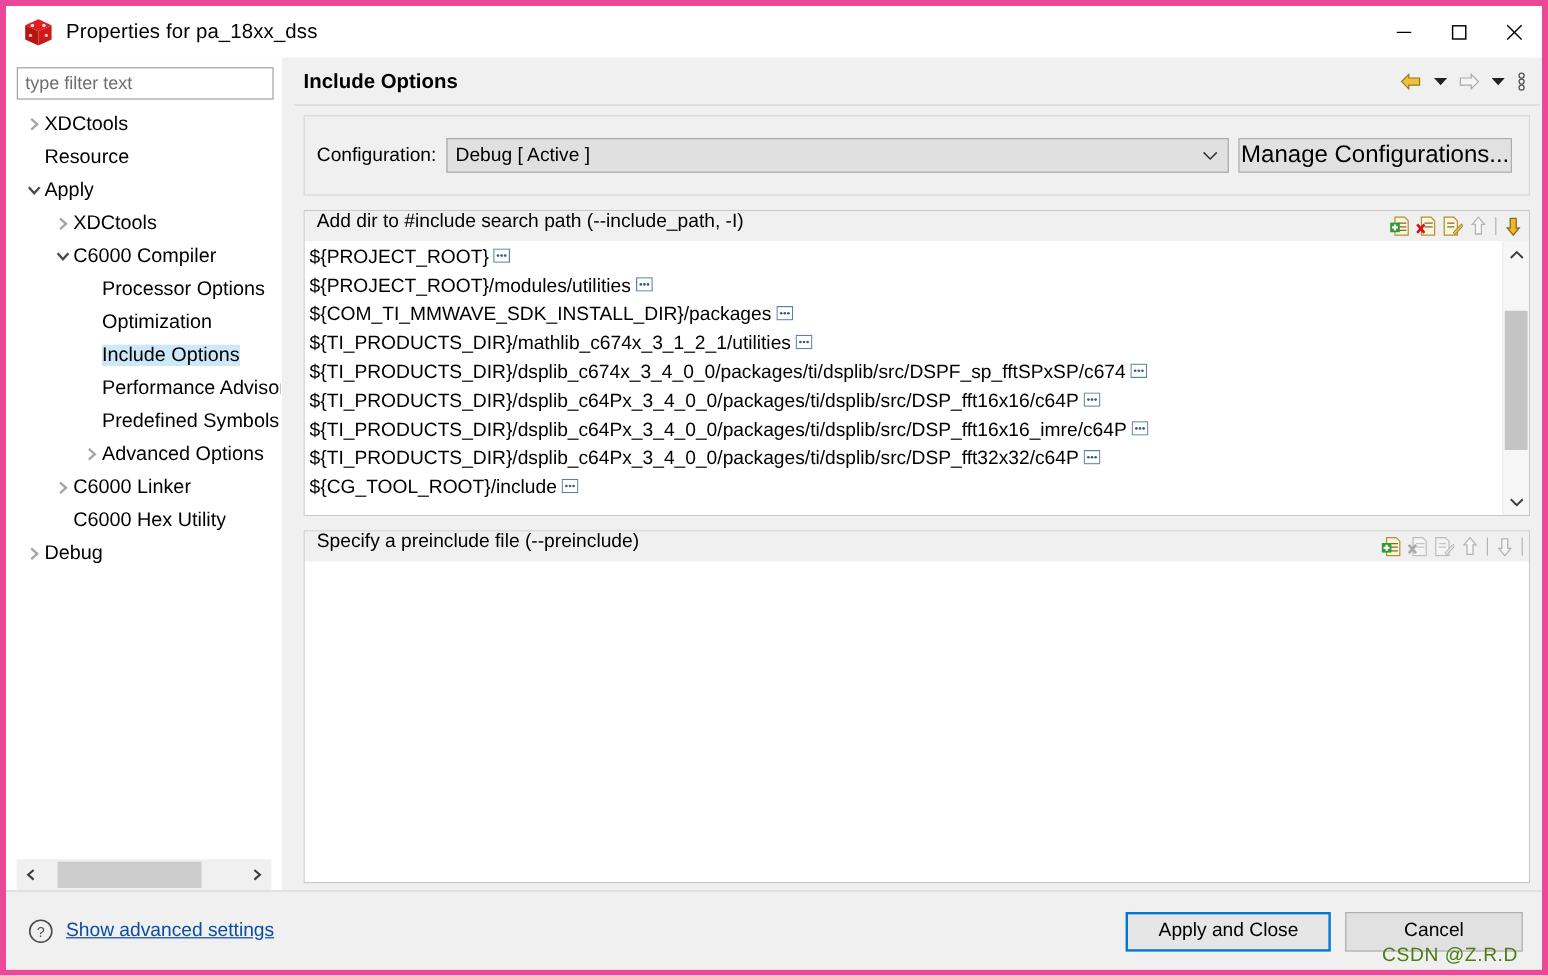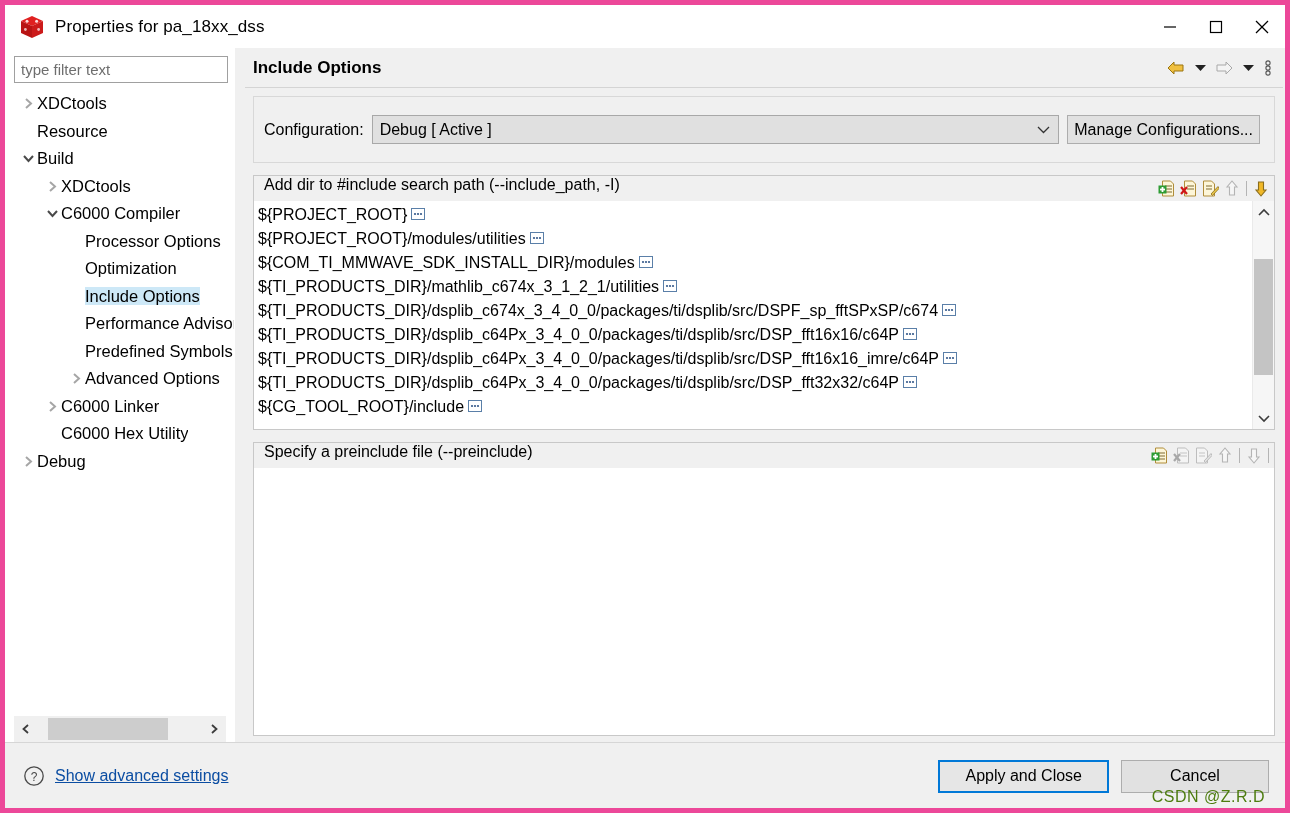--- a/index.html
+++ b/index.html
@@ -177,21 +177,21 @@
   }
   .combo-arrow {
     position: absolute; right: 8px; top: 0; bottom: 0;
     display: flex; align-items: center;
   }
   .manage-btn {
     margin-left: 8px;
     height: 29px;
     background: #e1e1e1;
     border: 1px solid #adadad;
-    font-size: 16px; color: #000;
+    font-size: 20px; color: #000;
     padding: 0 6px;
     white-space: nowrap;
     overflow: hidden;
     max-width: 228px;
     display: flex; align-items: center; justify-content: center;
     font-family: "Liberation Sans", sans-serif;
   }
 
   
   .list-panel {
@@ -361,21 +361,21 @@
           <div class="tree-item lvl0">
             <span class="twisty blank"></span>
             <span class="tree-label"><span class="tree-label-hl">Resource</span></span>
           </div>
           <div class="tree-item lvl0">
             <span class="twisty">
               <svg width="13" height="11" viewBox="0 0 13 11">
                 <polyline points="2,3 6.5,8 11,3" fill="none" stroke="#4a4a4a" stroke-width="2"></polyline>
               </svg>
             </span>
-            <span class="tree-label"><span class="tree-label-hl">Build</span></span>
+            <span class="tree-label"><span class="tree-label-hl">Apply</span></span>
           </div>
           <div class="tree-item lvl1">
             <span class="twisty">
               <svg width="11" height="13" viewBox="0 0 11 13">
                 <polyline points="3,2 8,6.5 3,11" fill="none" stroke="#a6a6a6" stroke-width="2"></polyline>
               </svg>
             </span>
             <span class="tree-label"><span class="tree-label-hl">XDCtools</span></span>
           </div>
           <div class="tree-item lvl1">
@@ -566,21 +566,21 @@
                 <div class="list-row">
                   <span>${PROJECT_ROOT}/modules/utilities</span>
                   <span class="badge"><svg width="14" height="12" viewBox="0 0 14 12">
                       <rect x="0.5" y="0.5" width="13" height="11" fill="#ffffff" stroke="#5a7fa8" stroke-width="1"></rect>
                       <circle cx="4" cy="6" r="1.1" fill="#35598a"></circle>
                       <circle cx="7" cy="6" r="1.1" fill="#35598a"></circle>
                       <circle cx="10" cy="6" r="1.1" fill="#35598a"></circle>
                     </svg></span>
                 </div>
                 <div class="list-row">
-                  <span>${COM_TI_MMWAVE_SDK_INSTALL_DIR}/modules</span>
+                  <span>${COM_TI_MMWAVE_SDK_INSTALL_DIR}/packages</span>
                   <span class="badge"><svg width="14" height="12" viewBox="0 0 14 12">
                       <rect x="0.5" y="0.5" width="13" height="11" fill="#ffffff" stroke="#5a7fa8" stroke-width="1"></rect>
                       <circle cx="4" cy="6" r="1.1" fill="#35598a"></circle>
                       <circle cx="7" cy="6" r="1.1" fill="#35598a"></circle>
                       <circle cx="10" cy="6" r="1.1" fill="#35598a"></circle>
                     </svg></span>
                 </div>
                 <div class="list-row">
                   <span>${TI_PRODUCTS_DIR}/mathlib_c674x_3_1_2_1/utilities</span>
                   <span class="badge"><svg width="14" height="12" viewBox="0 0 14 12">

